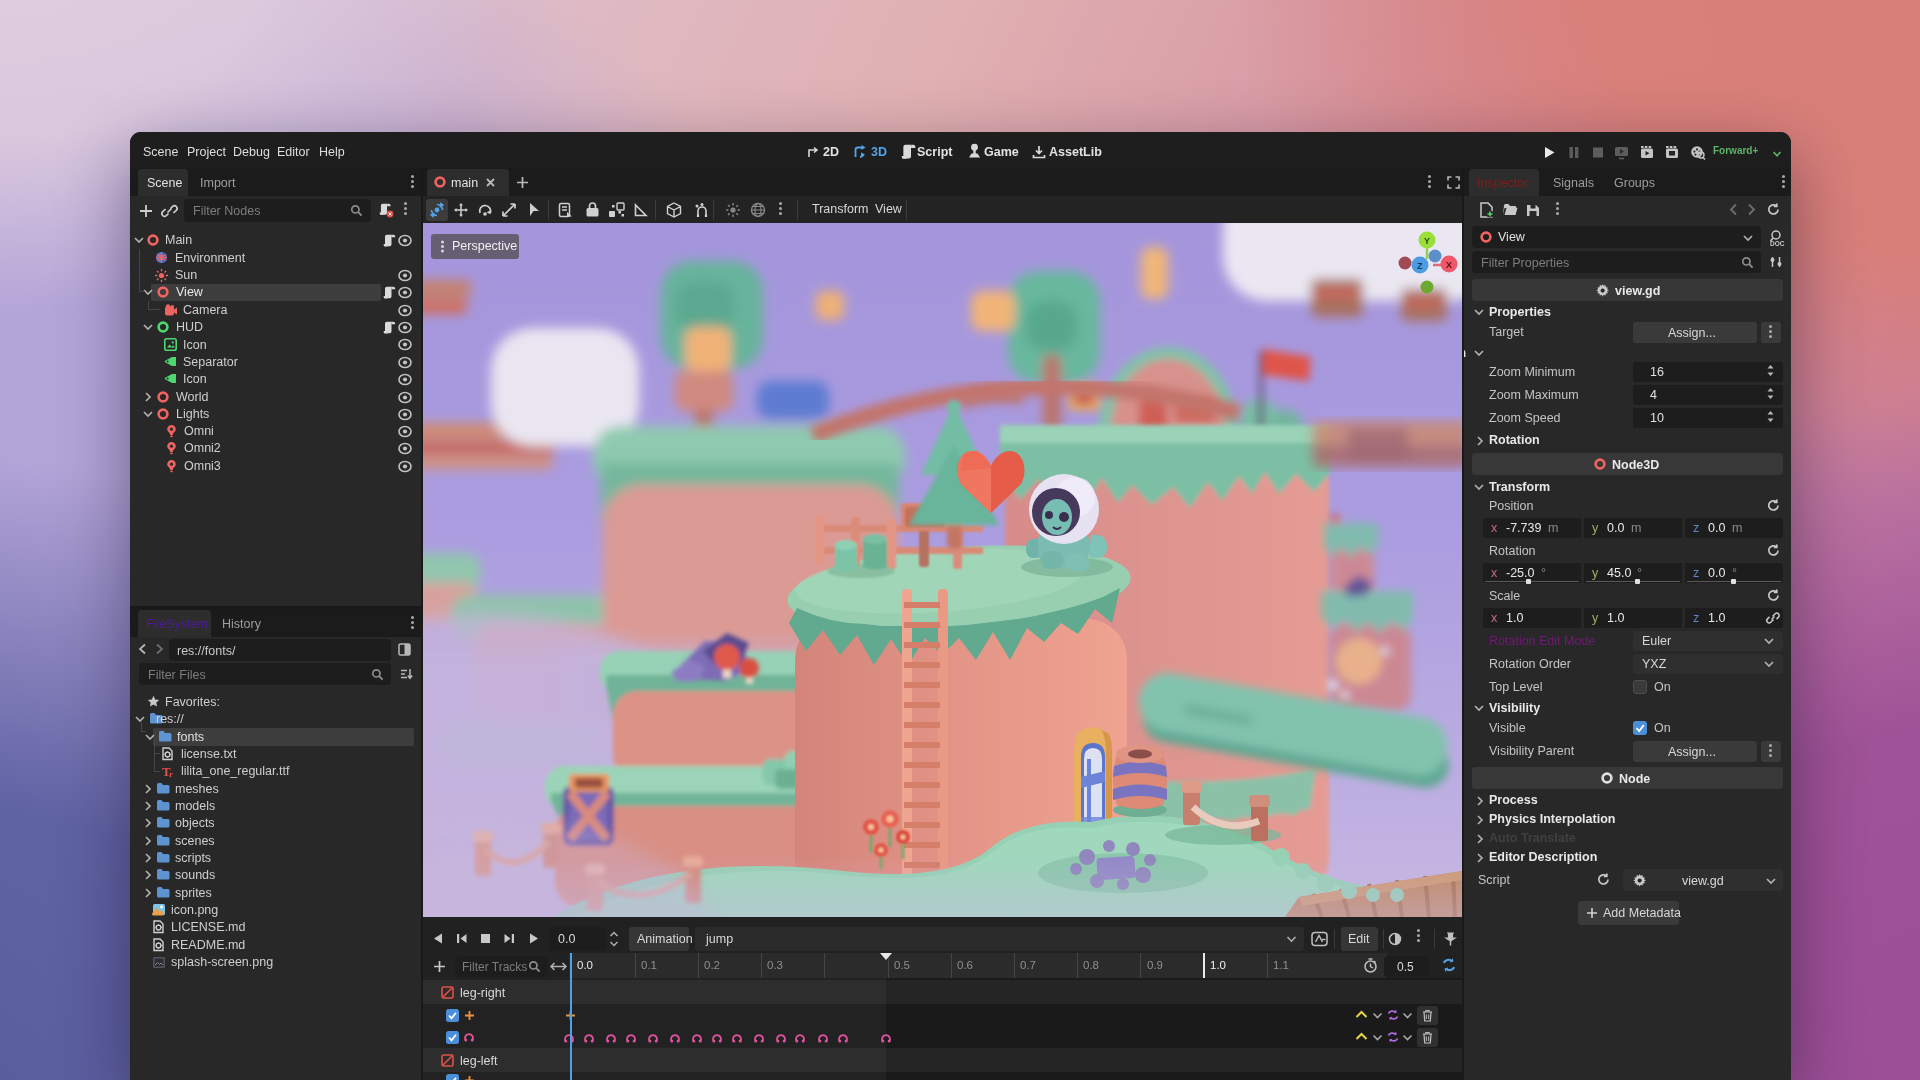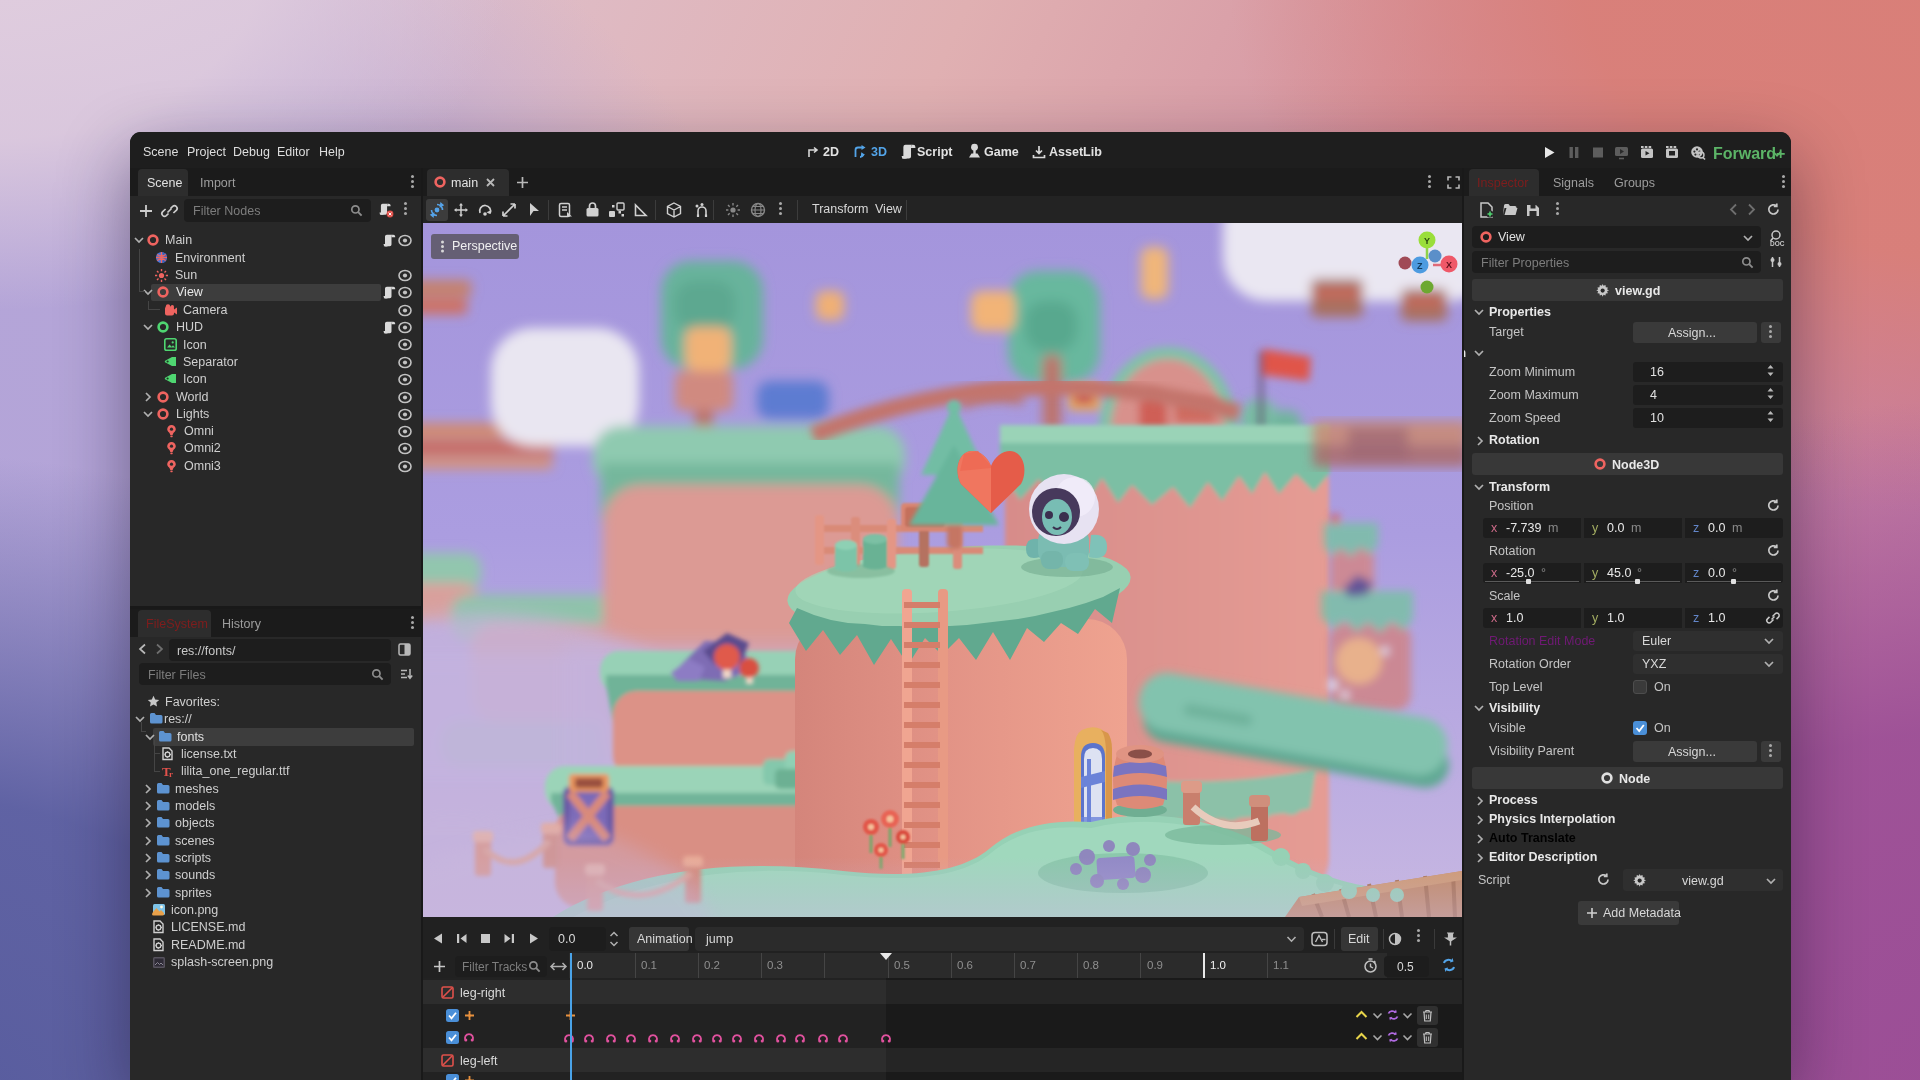--- a/index.html
+++ b/index.html
@@ -170,21 +170,21 @@
     <g fill="#2a2a2a">
       <circle cx="7" cy="4.4" r="1.1"></circle>
       <circle cx="4.4" cy="6.6" r="1.1"></circle>
       <circle cx="9.6" cy="6.6" r="1.1"></circle>
       <circle cx="5.4" cy="9.6" r="1.1"></circle>
       <circle cx="8.6" cy="9.6" r="1.1"></circle>
     </g>
     <circle cx="11" cy="10" r="3" fill="none" stroke="#c4c4c4" stroke-width="1.4"></circle>
     <path d="M13 12.5 l2 2" stroke="#c4c4c4" stroke-width="1.6"></path>
   </svg>
-<div class="t b" style="left:1713px;top:146px;color:#5cb467;font-size:16px">Forward+</div>
+<div class="t b" style="left:1713px;top:146px;color:#5cb467;font-size:10px">Forward+</div>
 <svg style="left:1772px;top:150px" width="10" height="8">
     <path d="M1.5 2 l3.5 3.8 3.5-3.8" stroke="#5cb467" stroke-width="1.6" fill="none"></path>
   </svg>
 
 <div class="ab" style="left:130px;top:168px;width:291px;height:912px;background:#282828"></div>
 <div class="ab" style="left:130px;top:168px;width:291px;height:28px;background:#1b1b1b"></div>
 <div class="tab" style="left:138px;top:169px;width:50px;height:27px"></div>
 <div class="t" style="left:147px;top:177px;color:#e0e0e0">Scene</div>
 <div class="t" style="left:200px;top:177px;color:#9d9d9d">Import</div>
 <div class="dots3" style="left:411px;top:180px"></div>
@@ -330,21 +330,21 @@
 <svg style="left:398px;top:461px" width="14" height="11">
     <use href="#eye"></use>
   </svg>
 <div class="ab" style="left:139px;top:249px;width:1px;height:43px;background:#454545"></div>
 <div class="ab" style="left:139px;top:291px;width:6px;height:1px;background:#454545"></div>
 <div class="ab" style="left:148px;top:301px;width:1px;height:9px;background:#454545"></div>
 <div class="ab" style="left:148px;top:309px;width:12px;height:1px;background:#454545"></div>
 
 <div class="ab" style="left:130px;top:609px;width:291px;height:28px;background:#1b1b1b"></div>
 <div class="tab" style="left:138px;top:610px;width:73px;height:27px"></div>
-<div class="t" style="left:146px;top:618px;color:#7f1d1d">FileSystem</div>
+<div class="t" style="left:146px;top:618px;color:#4c1d95">FileSystem</div>
 <div class="t" style="left:222px;top:618px;color:#9d9d9d">History</div>
 <div class="dots3" style="left:411px;top:621px"></div>
 <svg style="left:138px;top:643px" width="9" height="12">
     <path d="M7 1.5 L2 6 l5 4.5" stroke="#b8b8b8" stroke-width="1.7" fill="none"></path>
   </svg>
 <svg style="left:155px;top:643px" width="9" height="12">
     <path d="M2 1.5 L7 6 l-5 4.5" stroke="#6f6f6f" stroke-width="1.7" fill="none"></path>
   </svg>
 <div class="well" style="left:169px;top:639px;width:222px;height:22px"></div>
 <div class="t" style="left:177px;top:645px;color:#c8c8c8">res://fonts/</div>
@@ -366,21 +366,21 @@
 <svg style="left:147px;top:695px" width="13" height="13">
     <path d="M6.5 .8 l1.7 3.6 4 .5 -2.9 2.7 .7 3.9 -3.5-1.9 -3.5 1.9 .7-3.9 L.8 4.9 l4-.5 Z" fill="#c8c8c8"></path>
   </svg>
 <div class="t" style="left:165px;top:696px">Favorites:</div>
 <svg style="left:135px;top:715px" width="10" height="8">
     <use href="#chevd"></use>
   </svg>
 <svg style="left:149px;top:712px" width="14" height="12">
     <use href="#folder"></use>
   </svg>
-<div class="t" style="left:164px;top:713px">res://</div>
+<div class="t" style="left:156px;top:713px">res://</div>
 <svg style="left:145px;top:733px" width="10" height="8">
     <use href="#chevd"></use>
   </svg>
 <svg style="left:158px;top:730px" width="14" height="12">
     <use href="#folder"></use>
   </svg>
 <div class="t" style="left:177px;top:731px;color:#e0e0e0">fonts</div>
 <div class="ab" style="left:141px;top:722px;width:1px;height:10px;background:#454545"></div>
 <div class="ab" style="left:141px;top:731px;width:5px;height:1px;background:#454545"></div>
 <svg style="left:161px;top:747px" width="13" height="14">
@@ -1020,21 +1020,21 @@
     <use href="#chevr"></use>
   </svg>
 <div class="t b" style="left:1489px;top:794px;color:#e8e8e8">Process</div>
 <svg style="left:1476px;top:815px" width="8" height="9">
     <use href="#chevr"></use>
   </svg>
 <div class="t b" style="left:1489px;top:813px;color:#e8e8e8">Physics Interpolation</div>
 <svg style="left:1476px;top:834px" width="8" height="9">
     <use href="#chevr"></use>
   </svg>
-<div class="t b" style="left:1489px;top:832px;color:#000000">Auto Translate</div>
+<div class="t b" style="left:1489px;top:832px;color:#404040">Auto Translate</div>
 <svg style="left:1476px;top:853px" width="8" height="9">
     <use href="#chevr"></use>
   </svg>
 <div class="t b" style="left:1489px;top:851px;color:#e8e8e8">Editor Description</div>
 <div class="t" style="left:1478px;top:874px;color:#c4c4c4">Script</div>
 <svg style="left:1596px;top:873px" width="14" height="14">
     <use href="#reset"></use>
   </svg>
 <div class="ab" style="left:1623px;top:869px;width:160px;height:22px;background:#2f2f2f;border-radius:3px"></div>
 <svg style="left:1633px;top:873px" width="14" height="14">

